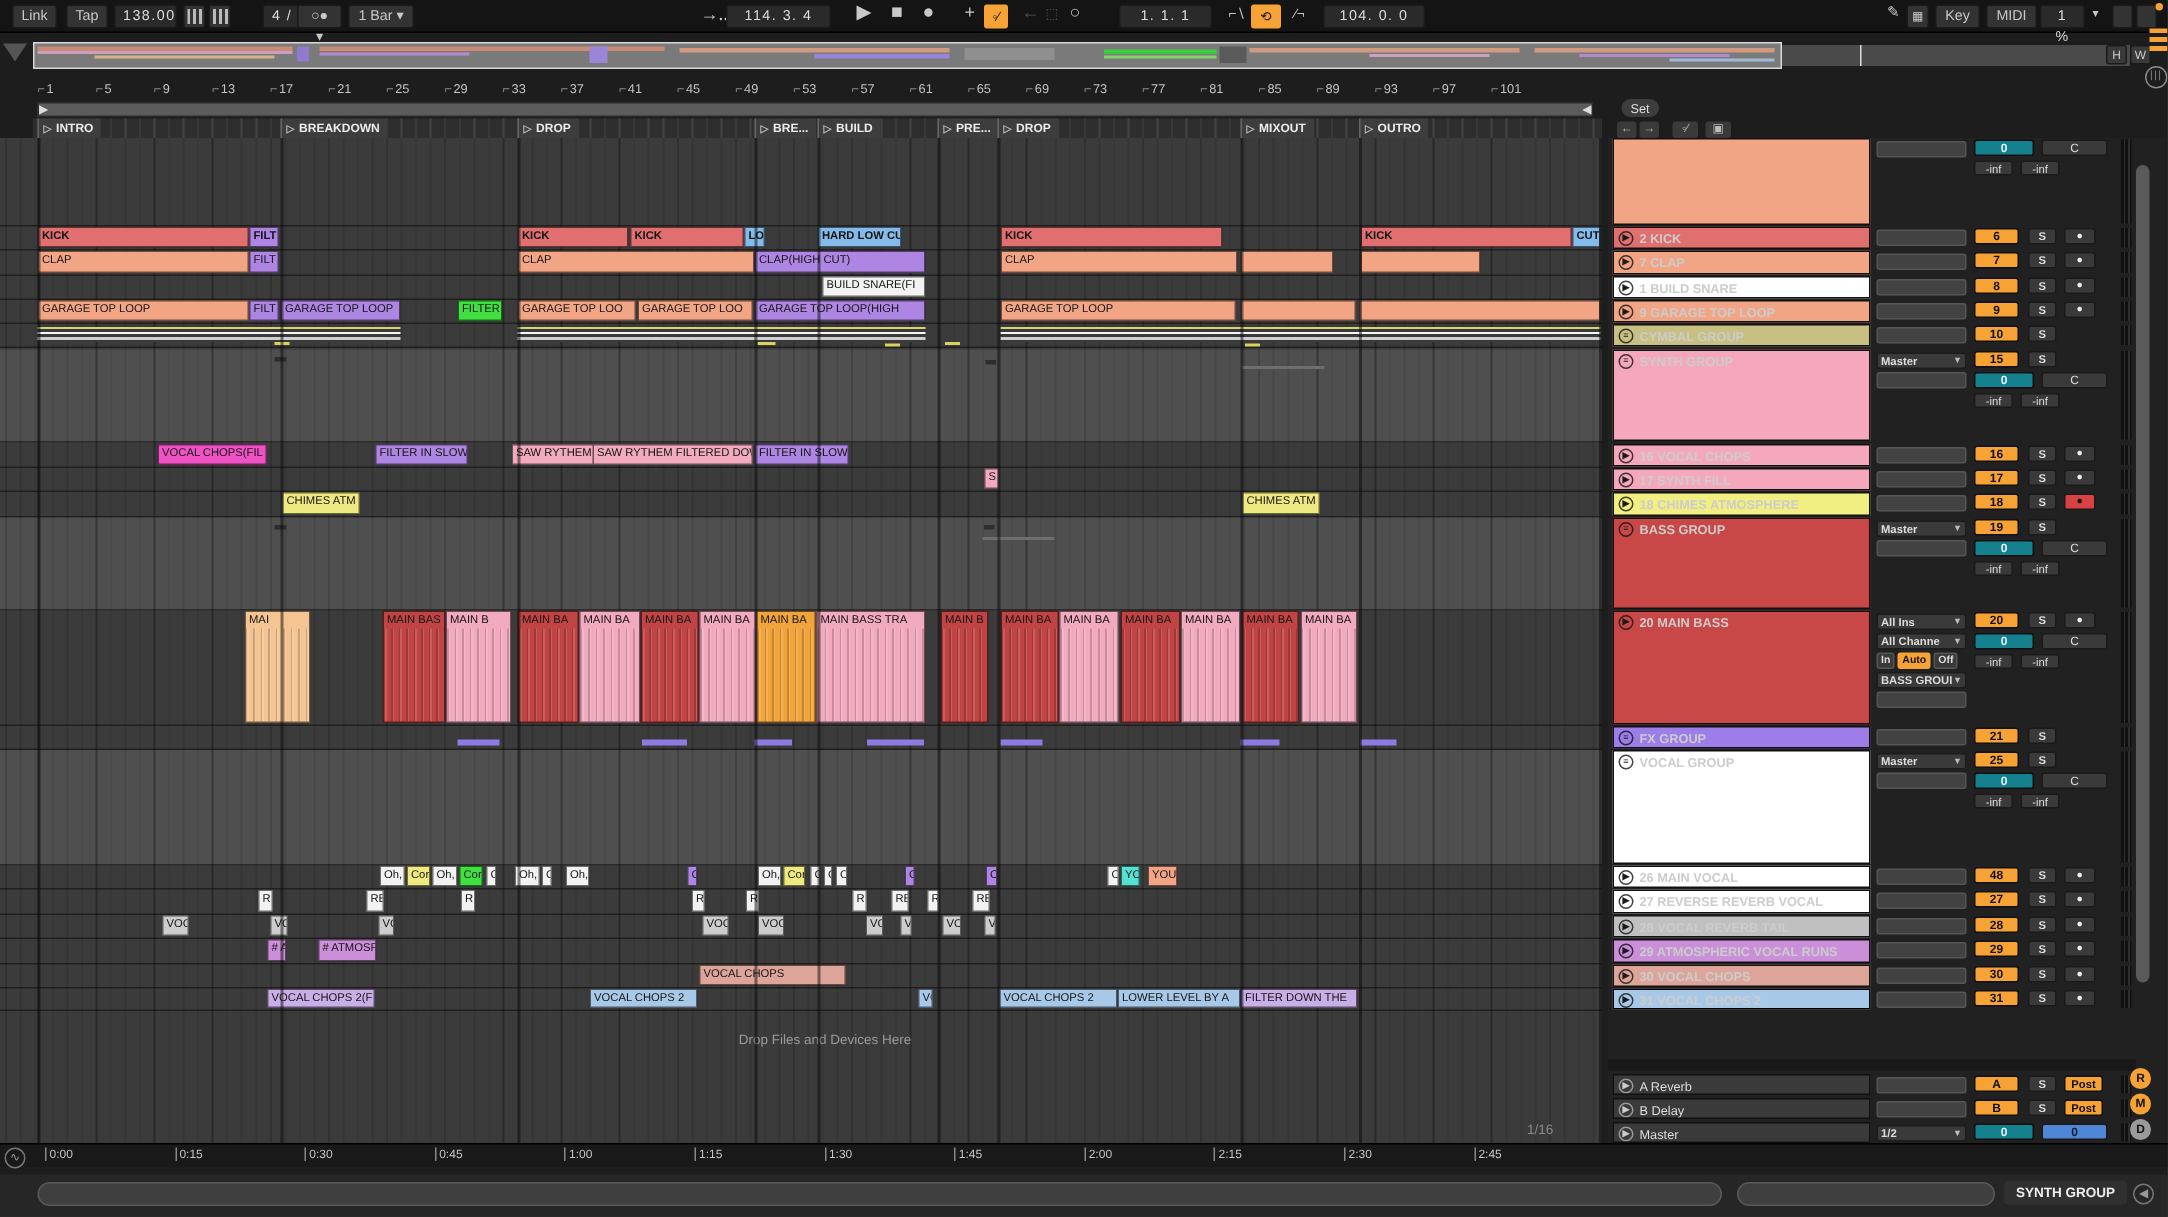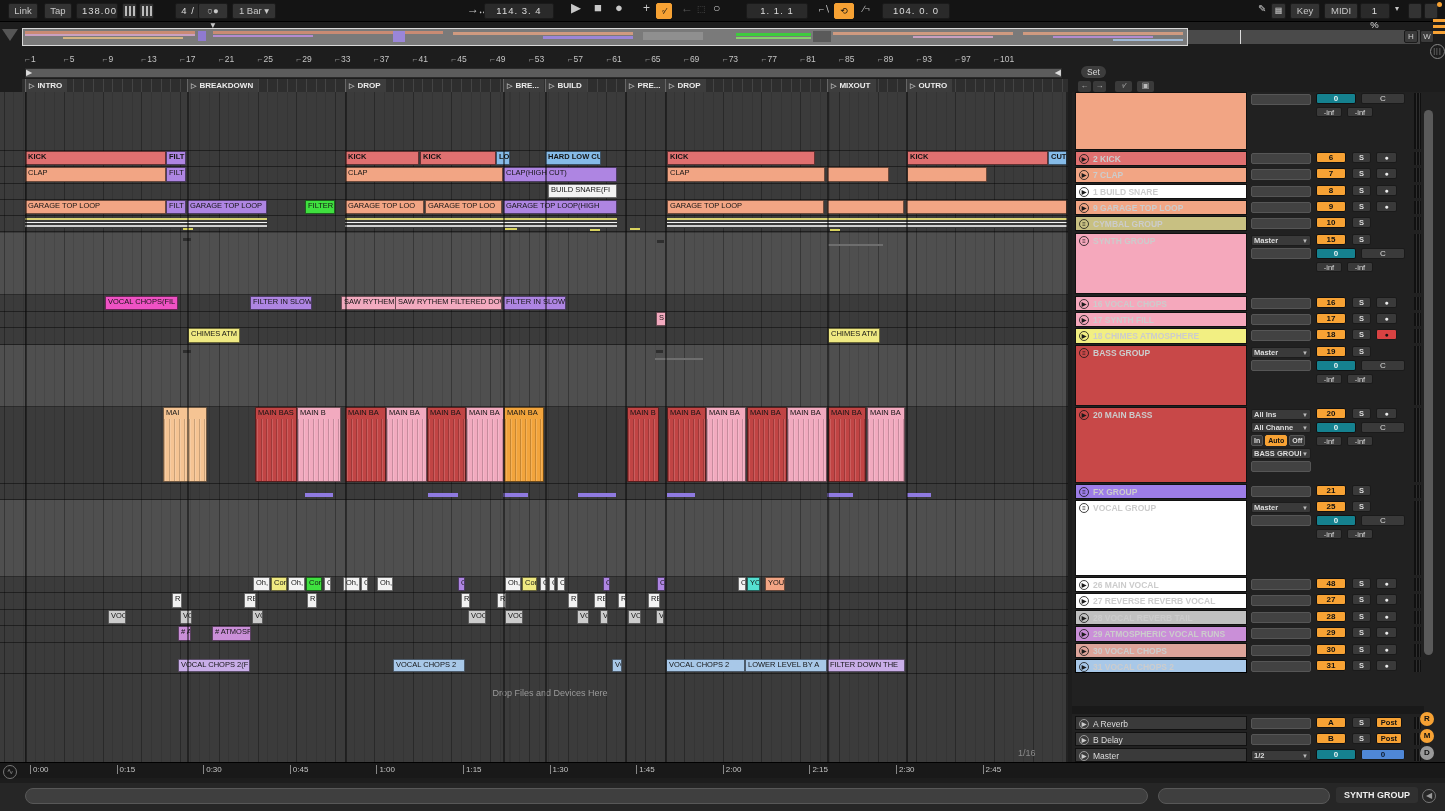--- a/index.html
+++ b/index.html
@@ -411,20 +411,24 @@
         <div class="clip-body"></div>
       </div>
       <div class="clip" style="left: 466px; width: 38px; background: rgb(242, 170, 191);">
         <div class="clip-label">MAIN BA</div>
         <div class="clip-body"></div>
       </div>
       <div class="clip" style="left: 504px; width: 40px; background: rgb(242, 164, 60);">
         <div class="clip-label">MAIN BA</div>
         <div class="clip-body"></div>
       </div>
+      <div class="clip tick" style="left: 544px; width: 73px; background: rgb(242, 170, 191);">
+        <div class="clip-label">MAIN BASS TRA</div>
+        <div class="clip-body"></div>
+      </div>
       <div class="clip" style="left: 627px; width: 32px; background: rgb(193, 68, 68);">
         <div class="clip-label">MAIN B</div>
         <div class="clip-body"></div>
       </div>
       <div class="clip" style="left: 667px; width: 39px; background: rgb(193, 68, 68);">
         <div class="clip-label">MAIN BA</div>
         <div class="clip-body"></div>
       </div>
       <div class="clip" style="left: 706px; width: 40px; background: rgb(242, 170, 191);">
         <div class="clip-label">MAIN BA</div>
@@ -573,20 +577,25 @@
       <div class="clip" style="left: 656px; width: 8px; background: rgb(204, 204, 204);">
         <div class="clip-label">V</div>
       </div>
     </div>
     <div class="lane" style="top: 534px; height: 17px;">
       <div class="clip" style="left: 178px; width: 13px; background: rgb(202, 143, 216);">
         <div class="clip-label"># A</div>
       </div>
       <div class="clip" style="left: 212px; width: 39px; background: rgb(202, 143, 216);">
         <div class="clip-label"># ATMOSF</div>
+      </div>
+    </div>
+    <div class="lane" style="top: 551px; height: 16px;">
+      <div class="clip tick" style="left: 466px; width: 98px; background: rgb(221, 164, 154);">
+        <div class="clip-label">VOCAL CHOPS</div>
       </div>
     </div>
     <div class="lane" style="top: 567px; height: 15px;">
       <div class="clip tick" style="left: 178px; width: 72px; background: rgb(201, 174, 232);">
         <div class="clip-label">VOCAL CHOPS 2(F</div>
       </div>
       <div class="clip tick" style="left: 393px; width: 72px; background: rgb(168, 200, 232);">
         <div class="clip-label">VOCAL CHOPS 2</div>
       </div>
       <div class="clip" style="left: 612px; width: 10px; background: rgb(168, 200, 232);">

